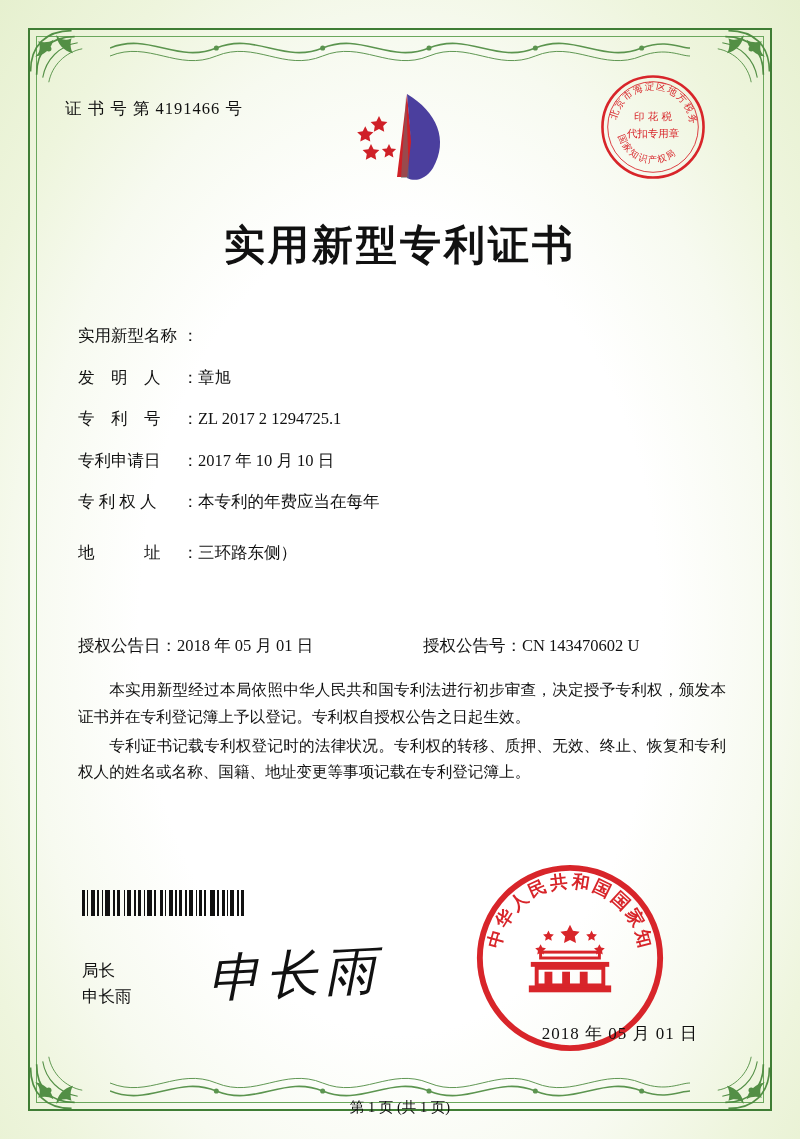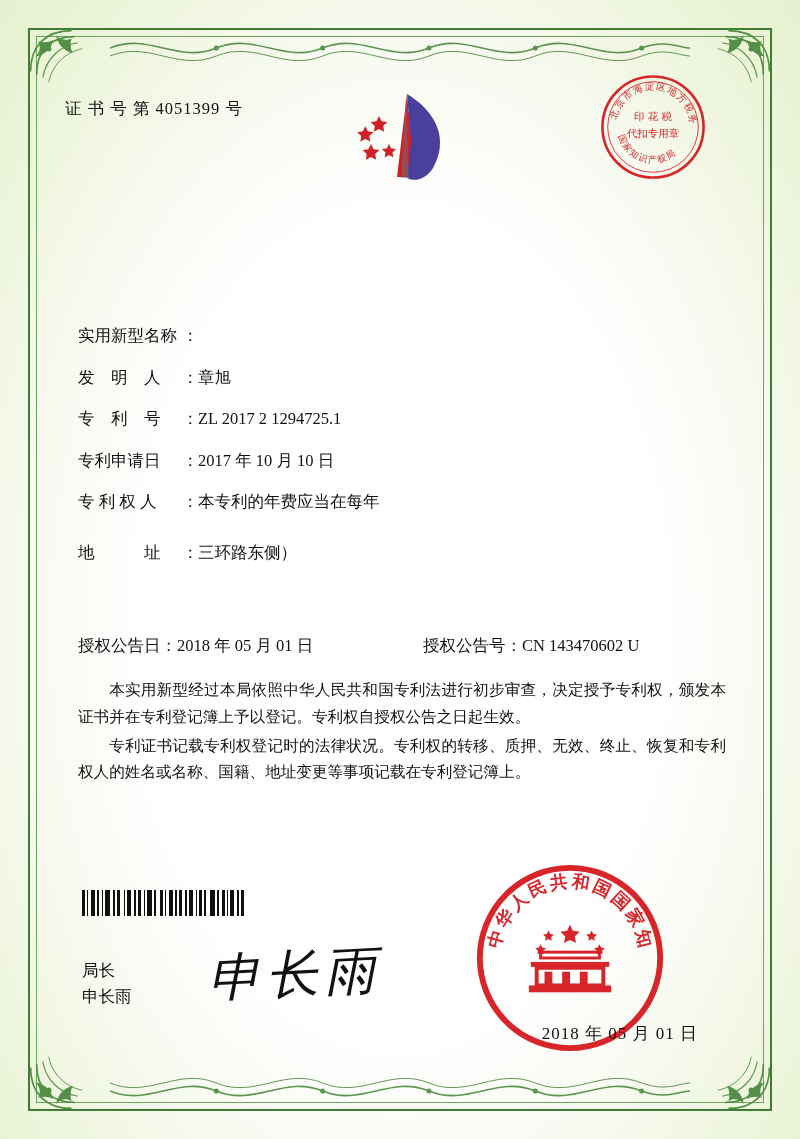--- a/index.html
+++ b/index.html
@@ -218,21 +218,21 @@
       <circle cx="110" cy="22" r="2.6" fill="currentColor" stroke="none"></circle>
       <circle cx="220" cy="22" r="2.6" fill="currentColor" stroke="none"></circle>
       <circle cx="330" cy="22" r="2.6" fill="currentColor" stroke="none"></circle>
       <circle cx="440" cy="22" r="2.6" fill="currentColor" stroke="none"></circle>
       <circle cx="550" cy="22" r="2.6" fill="currentColor" stroke="none"></circle>
     </svg>
   </div>
 
   <div class="content">
 
-    <div class="cert-no">证 书 号 第 4051399 号</div>
+    <div class="cert-no">证 书 号 第 4191466 号</div>
 
     <div class="logo">
       <svg viewBox="0 0 120 120">
         <path d="M62 12 L70 95 L52 95 Z" fill="#cf2027"></path>
         <path d="M62 12 C92 30 104 58 88 86 C80 98 70 100 62 96 L66 60 Z" fill="#4b3f9e"></path>
         <path d="M61 14 L64 96 L56 96 Z" fill="#6d6d6d" opacity=".55"></path>
         <g fill="#cf2027">
           <path d="M18 52 l3.2 6.4 7.2 1 -5.2 5 1.2 7.1 -6.4-3.4 -6.4 3.4 1.2-7.1 -5.2-5 7.2-1 Z" transform="translate(0,-4) scale(.78) translate(8,10)"></path>
           <path d="M34 34 l2.6 5.2 5.8 .8 -4.2 4 1 5.8 -5.2-2.8 -5.2 2.8 1-5.8 -4.2-4 5.8-.8 Z"></path>
           <path d="M26 62 l2.6 5.2 5.8 .8 -4.2 4 1 5.8 -5.2-2.8 -5.2 2.8 1-5.8 -4.2-4 5.8-.8 Z"></path>
@@ -253,20 +253,21 @@
           <textPath href="#arcTop" startOffset="6%">北京市海淀区地方税务局</textPath>
         </text>
         <text fill="#d8252a" font-size="10.5" font-family="DejaVu Sans, sans-serif" letter-spacing="1.5">
           <textPath href="#arcBot" startOffset="8%">国家知识产权局</textPath>
         </text>
         <text x="70" y="62" fill="#d8252a" font-size="12" font-family="DejaVu Sans, sans-serif" text-anchor="middle">印 花 税</text>
         <text x="70" y="82" fill="#d8252a" font-size="12" font-family="DejaVu Sans, sans-serif" text-anchor="middle">代扣专用章</text>
       </svg>
     </div>
 
+    <div class="title">实用新型专利证书</div>
 
     <div class="fields">
       <div class="field">
         <span class="f-label">实用新型名称</span>
         <span class="f-colon">：</span>
       </div>
       <div class="field">
         <span class="f-label">发　明　人</span>
         <span class="f-colon">：</span>
         <span class="f-value">章旭</span>
@@ -405,15 +406,16 @@
 
     <div class="sign-label">
       <div>局长</div>
       <div>申长雨</div>
     </div>
 
     <div class="signature">申长雨</div>
 
     <div class="seal-date">2018 年 05 月 01 日</div>
 
+    <div class="footer">第 1 页 (共 1 页)</div>
 
   </div>
 </div>
 
 </body></html>

